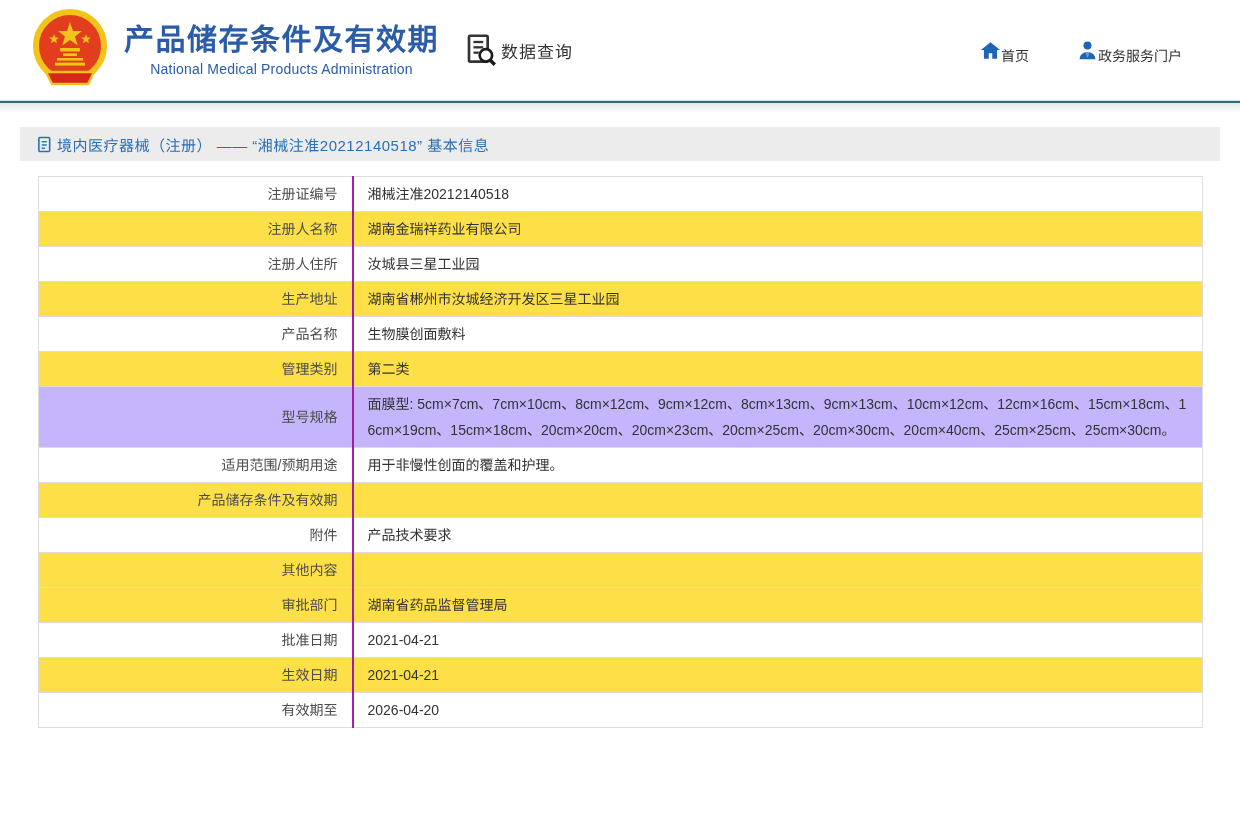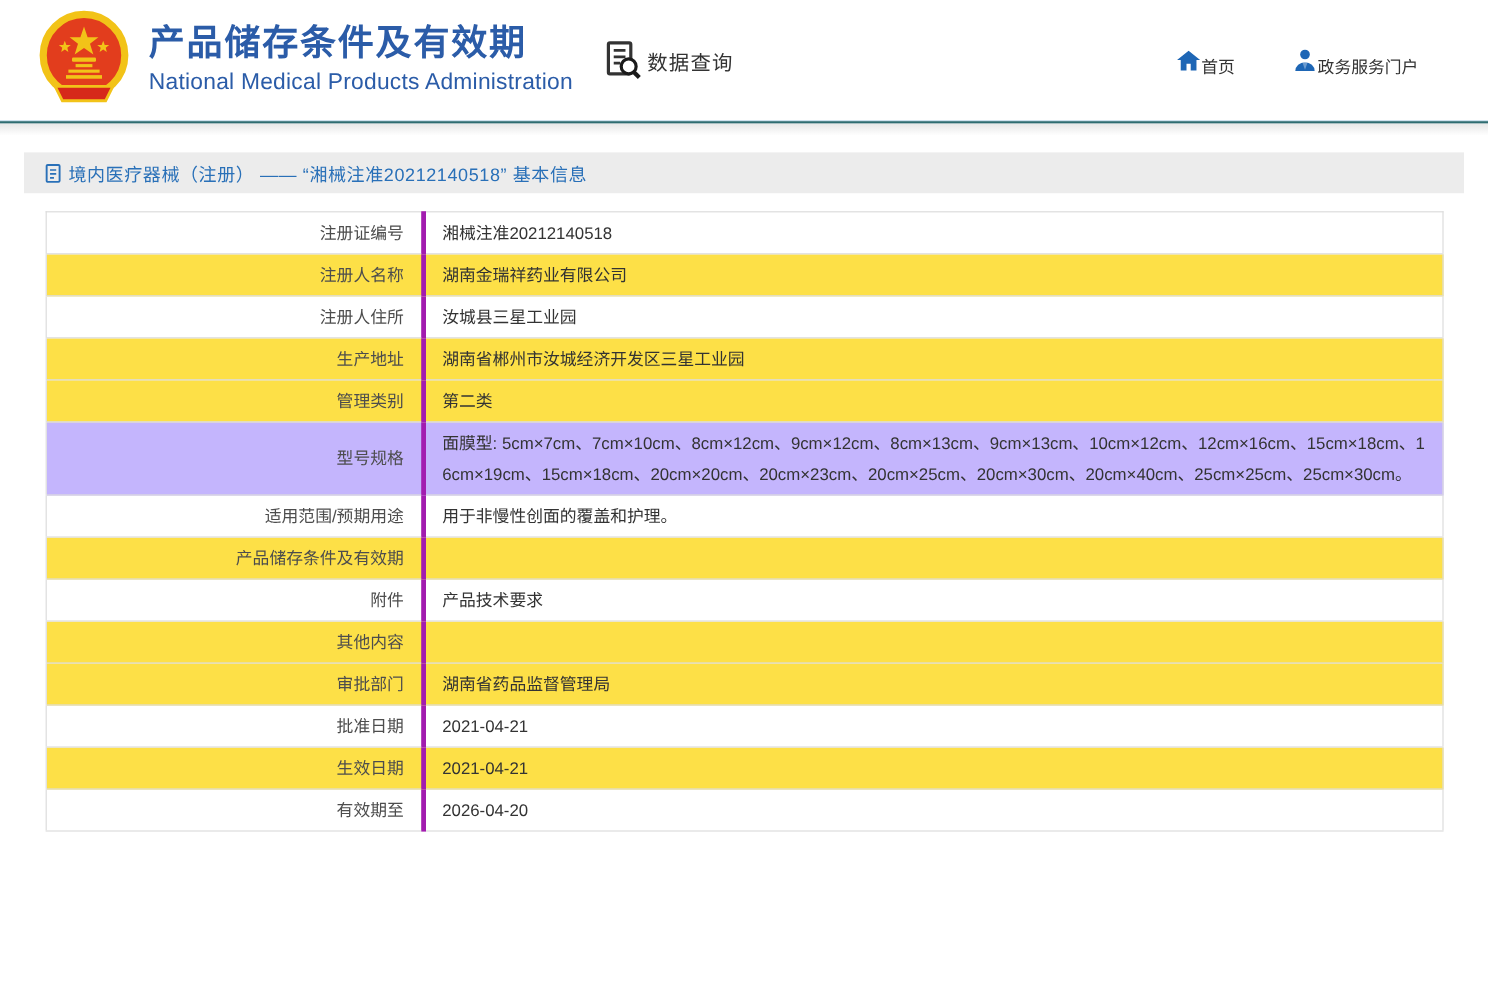--- a/index.html
+++ b/index.html
@@ -5,21 +5,21 @@
   * { margin:0; padding:0; box-sizing:border-box; }
   html,body { width:1240px; height:819px; overflow:hidden; background:#fff;
     font-family:"Liberation Sans","DejaVu Sans",sans-serif; }
 
   
   .site-header { display:flex; align-items:center; height:100px; padding-left:30px; background:#fff; }
   .logo-link { display:flex; align-items:center; cursor:pointer; }
   .emblem { width:80px; height:84px; flex:0 0 auto; }
   .title-block { margin-left:14px; }
   .title-cn { font-size:30px; font-weight:bold; color:#2b5ca8; letter-spacing:1.5px; line-height:1.15; }
-  .title-en { font-size:19px; color:#2b5ca8; margin-top:3px; letter-spacing:0.2px;text-align:center; }
+  .title-en { font-size:14px; color:#2b5ca8; margin-top:3px; letter-spacing:0.2px;text-align:center; }
   .section-entry { display:flex; align-items:center; margin-left:26px; cursor:pointer; }
   .section-entry .dq-icon { width:32px; height:34px; }
   .section-label { font-size:17px; color:#333; margin-left:4px; letter-spacing:1px; }
   .header-nav { margin-left:auto; margin-right:58px; display:flex; gap:48px; }
   .nav-item { display:flex; flex-direction:row; align-items:center; cursor:pointer; }
   .nav-item svg { width:21px; height:21px; }
   .nav-label { font-size:14px; color:#333; margin-top:9px; white-space:nowrap; }
 
   
   .header-rule-light { height:1px; background:#cfe2ee; }
@@ -33,21 +33,21 @@
   .crumb-doc-icon { width:15px; height:17px; margin-right:5px; flex:0 0 auto; }
   .crumb-text { font-size:15px; color:#2970b8; letter-spacing:0.5px; }
 
   
   .info-table-wrap { margin:15px 37px 0 38px; }
   table.info { width:100%; border-collapse:collapse; table-layout:fixed;
     border:1px solid #ddd; font-size:14px; }
   table.info td { padding:4px 14px; line-height:26px; vertical-align:middle;
     border-bottom:1px solid #ddd; word-break:break-all; }
   td.lbl { width:314px; text-align:right; color:#4d4d4d; }
-  td.val { border-left:4px solid #a21caf; color:#333; }
+  td.val { border-left:2px solid #a21caf; color:#333; }
   tr.alt { background:#fde047; }
   tr.alt-blue { background:#c4b5fd; }
   td.val:empty::after { content:"\00a0"; }
 </style>
 </head>
 <body>
 
 <header class="site-header">
   <div class="logo-link">
     <svg class="emblem" viewBox="0 0 80 84" aria-hidden="true">
@@ -124,20 +124,24 @@
           <td class="val">湖南金瑞祥药业有限公司</td>
         </tr>
         <tr>
           <td class="lbl">注册人住所</td>
           <td class="val">汝城县三星工业园</td>
         </tr>
         <tr class="alt">
           <td class="lbl">生产地址</td>
           <td class="val">湖南省郴州市汝城经济开发区三星工业园</td>
         </tr>
+        <tr>
+          <td class="lbl">产品名称</td>
+          <td class="val">生物膜创面敷料</td>
+        </tr>
         <tr class="alt">
           <td class="lbl">管理类别</td>
           <td class="val">第二类</td>
         </tr>
         <tr class="alt-blue">
           <td class="lbl">型号规格</td>
           <td class="val">面膜型: 5cm×7cm、7cm×10cm、8cm×12cm、9cm×12cm、8cm×13cm、9cm×13cm、10cm×12cm、12cm×16cm、15cm×18cm、16cm×19cm、15cm×18cm、20cm×20cm、20cm×23cm、20cm×25cm、20cm×30cm、20cm×40cm、25cm×25cm、25cm×30cm。</td>
         </tr>
         <tr>
           <td class="lbl">适用范围/预期用途</td>

